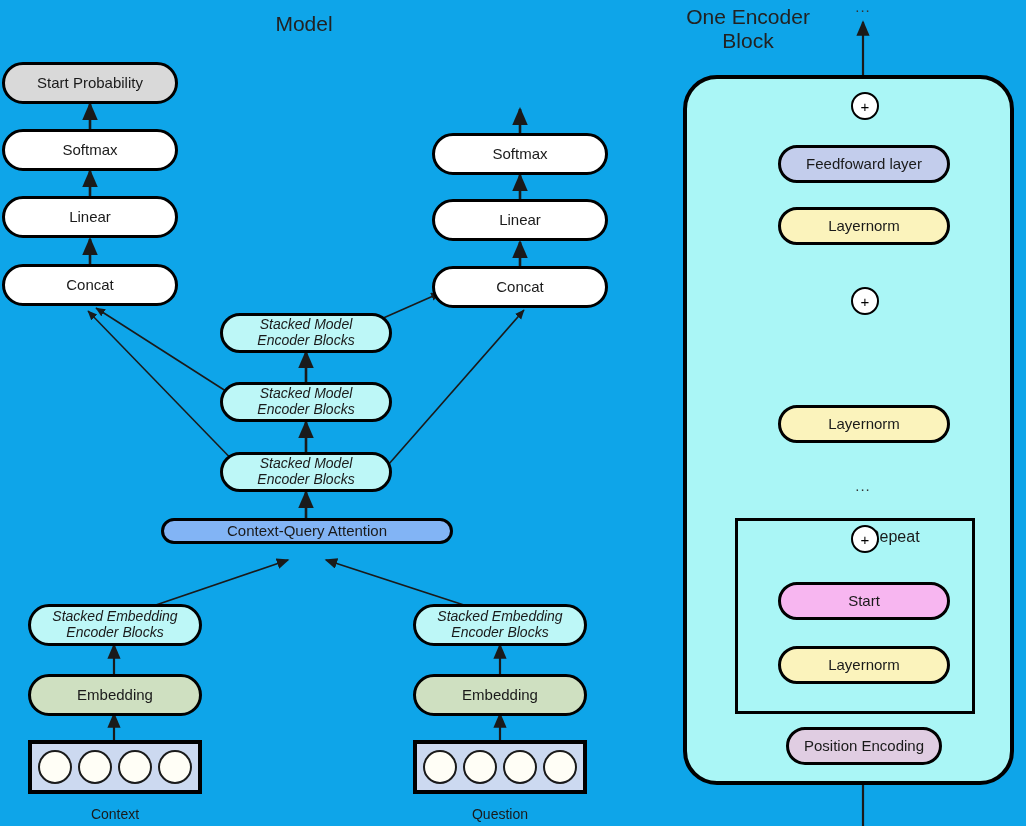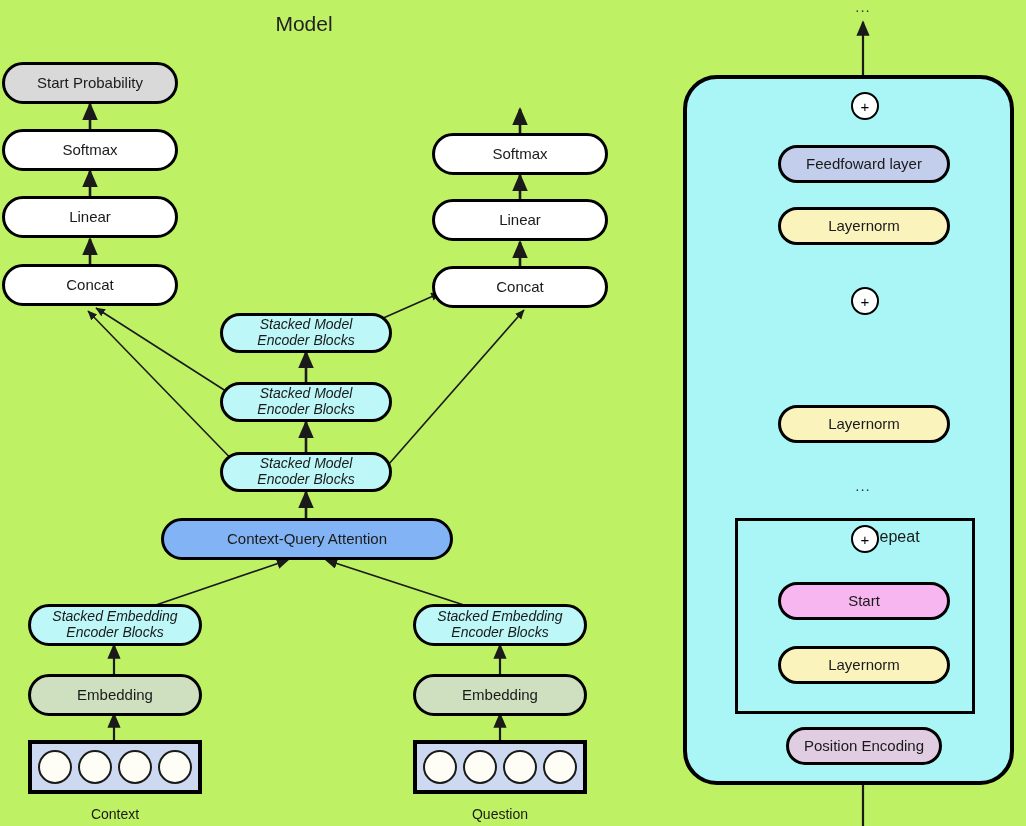--- a/index.html
+++ b/index.html
@@ -1,17 +1,17 @@
 <!DOCTYPE html>
 <html><head>
 <meta charset="utf-8">
 <style>
   html,body{margin:0;padding:0;background:#fff;}
   #root{
-    position:relative;width:1026px;height:826px;background:#bef264;
+    position:relative;width:1026px;height:826px;background:#0ea5e9;
     font-family:"Liberation Sans","DejaVu Sans",sans-serif;
     overflow:hidden;
   }
   svg.edges{position:absolute;left:0;top:0;width:1026px;height:826px;pointer-events:none;}
 
   
   .node{
     position:absolute;
     box-sizing:border-box;
     border:3px solid #000;
@@ -133,39 +133,41 @@
     <line x1="863" y1="712" x2="863" y2="684" stroke="#1a1a1a" stroke-width="2.2" marker-end="url(#ah)"></line>
 
     <path d="M863,700 L782,700 L782,537 L845,537" fill="none" stroke="#1a1a1a" stroke-width="1.8" marker-end="url(#ah)"></path>
 
     <line x1="863" y1="763" x2="863" y2="733" stroke="#1a1a1a" stroke-width="2.2" marker-end="url(#ah)"></line>
 
     <line x1="863" y1="826" x2="863" y2="765" stroke="#1a1a1a" stroke-width="2.2" marker-end="url(#ah)"></line>
   </svg>
 
   <div class="title" style="left:240px;top:12px;width:128px;">Model</div>
+  <div class="title" style="left:672px;top:5px;width:152px;">One Encoder
+Block</div>
   <div class="dots" style="left:838px;top:-2px;width:50px;">...</div>
 
   <div class="node pill c-gray" style="left:2px;top:62px;width:176px;height:42px;font-size:15px;">Start Probability</div>
   <div class="node pill c-white" style="left:2px;top:129px;width:176px;height:42px;font-size:15px;">Softmax</div>
   <div class="node pill c-white" style="left:2px;top:196px;width:176px;height:42px;font-size:15px;">Linear</div>
   <div class="node pill c-white" style="left:2px;top:264px;width:176px;height:42px;font-size:15px;">Concat</div>
 
   <div class="node pill c-white" style="left:432px;top:133px;width:176px;height:42px;font-size:15px;">Softmax</div>
   <div class="node pill c-white" style="left:432px;top:199px;width:176px;height:42px;font-size:15px;">Linear</div>
   <div class="node pill c-white" style="left:432px;top:266px;width:176px;height:42px;font-size:15px;">Concat</div>
 
   <div class="node pill c-cyan" style="left:220px;top:313px;width:172px;height:40px;font-size:14px;">Stacked Model
 Encoder Blocks</div>
   <div class="node pill c-cyan" style="left:220px;top:382px;width:172px;height:40px;font-size:14px;">Stacked Model
 Encoder Blocks</div>
   <div class="node pill c-cyan" style="left:220px;top:452px;width:172px;height:40px;font-size:14px;">Stacked Model
 Encoder Blocks</div>
 
-  <div class="node pill c-blue" style="left:161px;top:518px;width:292px;height:42px;font-size:15px;">Context-Query Attention</div>
+  <div class="node pill c-blue" style="left:161px;top:518px;width:292px;height:26px;font-size:15px;">Context-Query Attention</div>
 
   <div class="node pill c-cyan" style="left:28px;top:604px;width:174px;height:42px;font-size:14px;">Stacked Embedding
 Encoder Blocks</div>
   <div class="node pill c-green" style="left:28px;top:674px;width:174px;height:42px;font-size:15px;">Embedding</div>
   <div class="tokenbox c-tokens" style="left:28px;top:740px;width:174px;height:54px;">
     <span class="token"></span>
     <span class="token"></span>
     <span class="token"></span>
     <span class="token"></span>
   </div>

